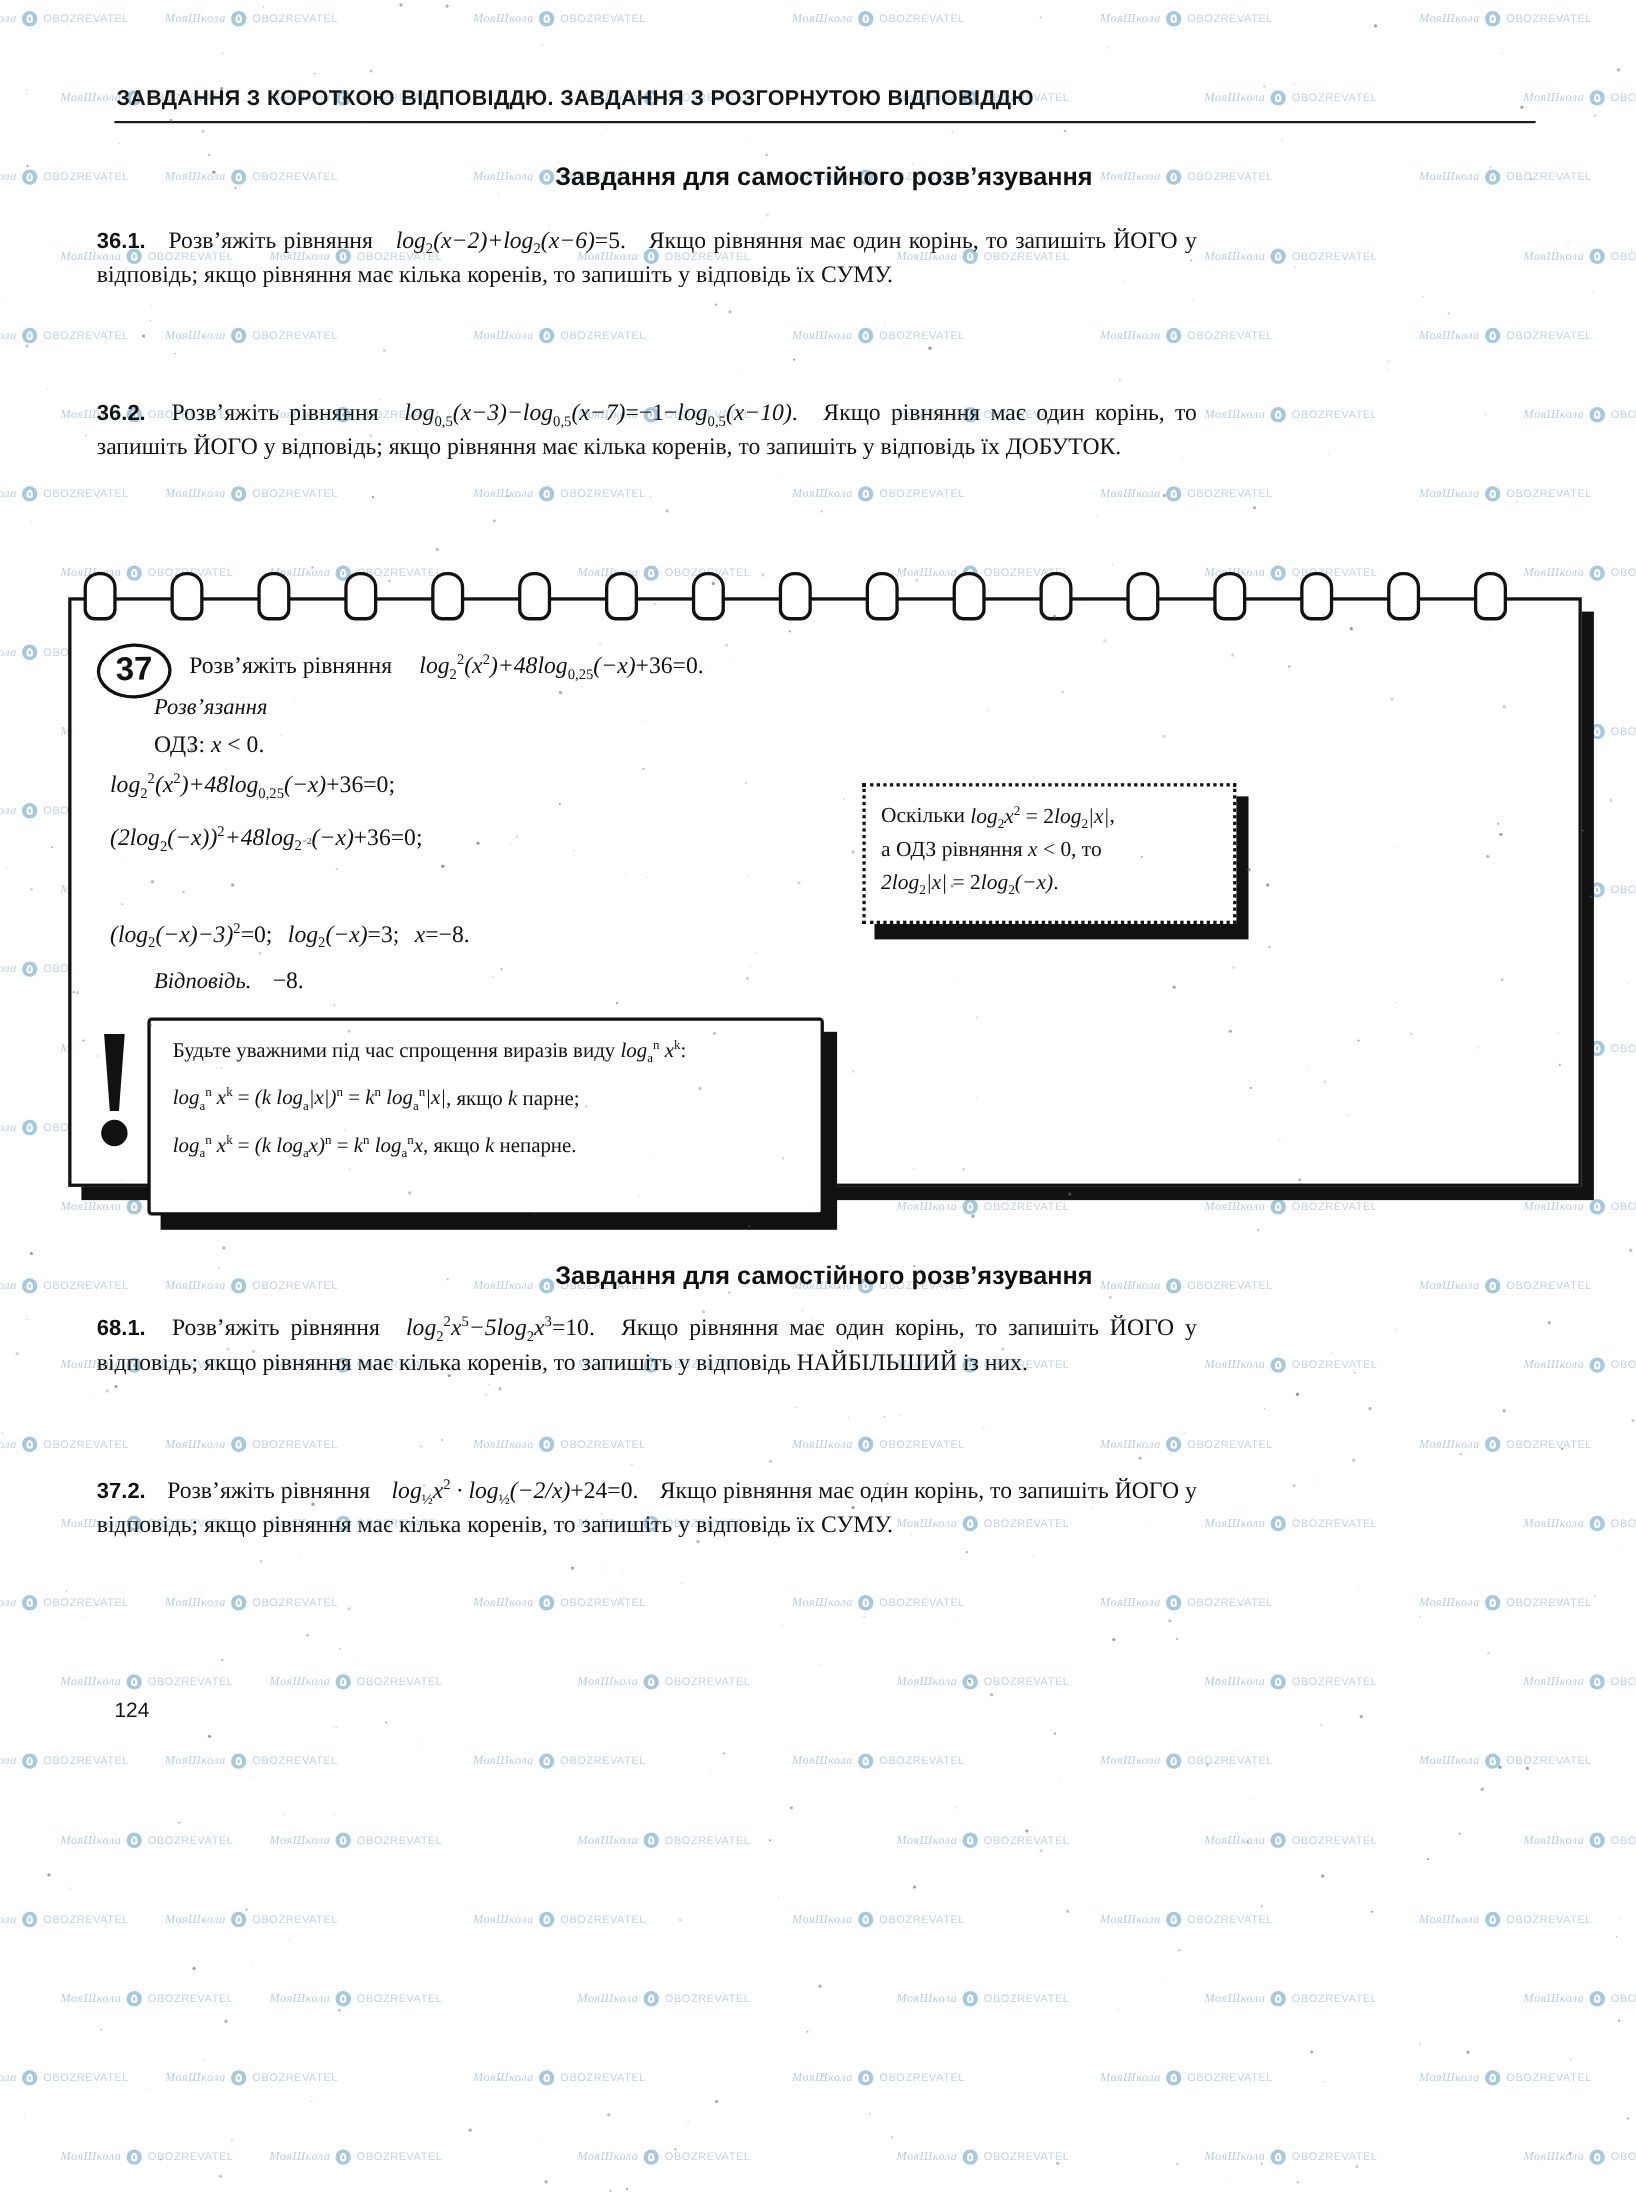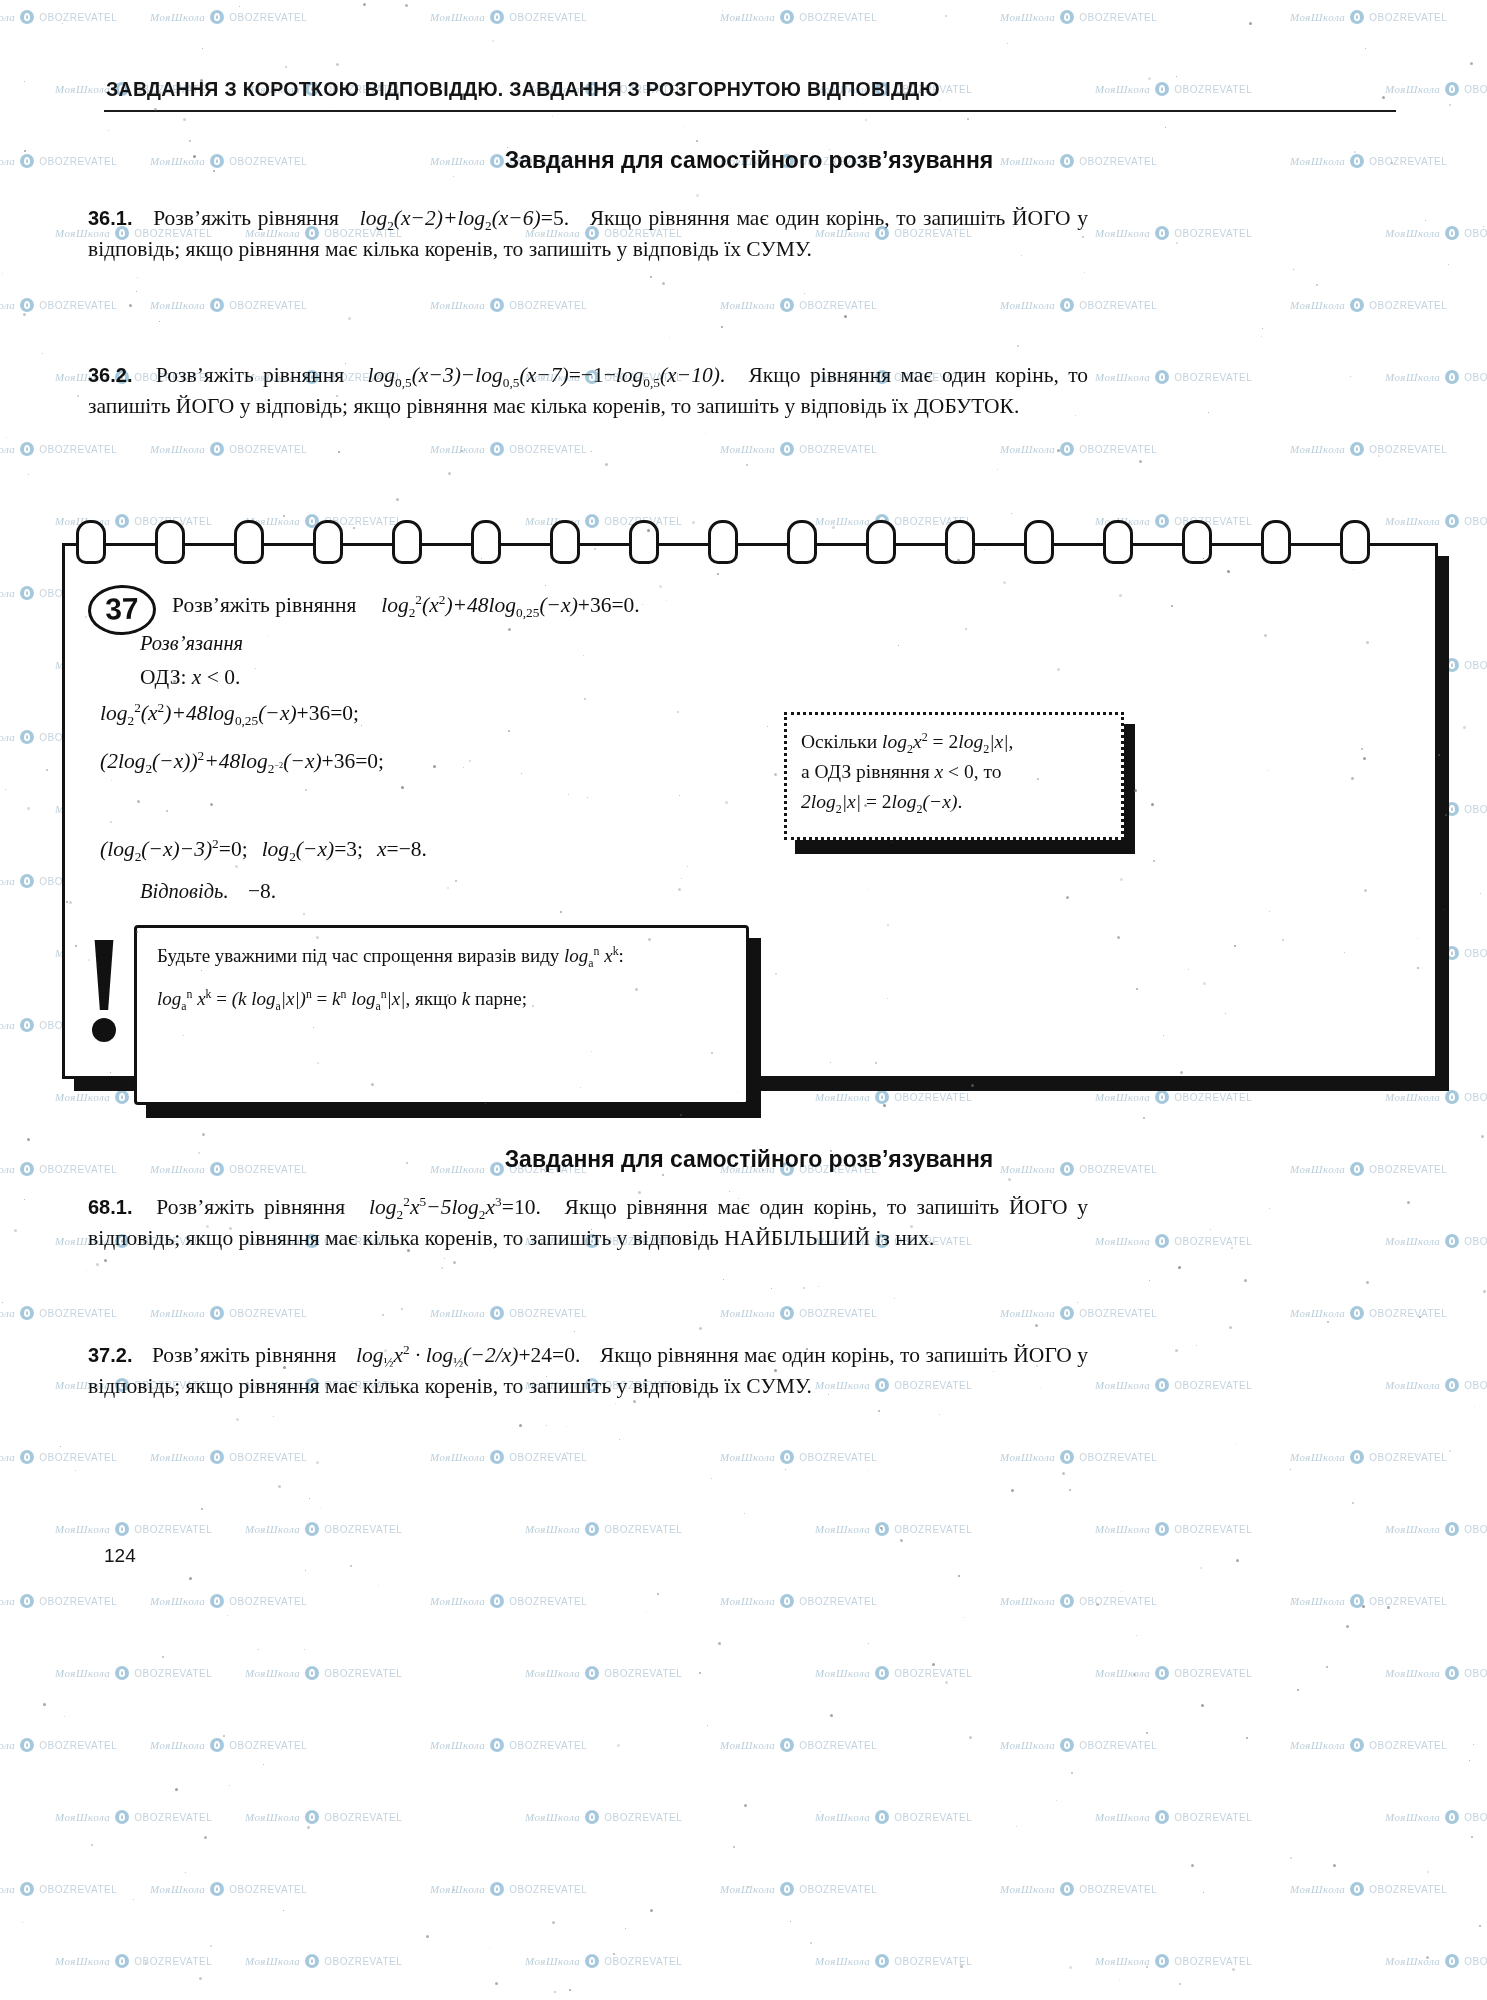--- a/index.html
+++ b/index.html
@@ -1225,20 +1225,23 @@
   <div id="excl">
     <div class="bar"></div>
     <div class="dot"></div>
   </div>
   <div id="warn">
     <div class="wline">
       Будьте уважними під час спрощення виразів виду <span class="mth">log<sub>a</sub><sup>n</sup> x<sup>k</sup></span>:
     </div>
     <div class="wline">
       <span class="mth">log<sub>a</sub><sup>n</sup> x<sup>k</sup> <span class="up">=</span> (k log<sub>a</sub>|x|)<sup>n</sup> <span class="up">=</span> k<sup>n</sup> log<sub>a</sub><sup>n</sup>|x|</span>, якщо <span class="mth">k</span> парне;
+    </div>
+    <div class="wline">
+      <span class="mth">log<sub>a</sub><sup>n</sup> x<sup>k</sup> <span class="up">=</span> (k log<sub>a</sub>x)<sup>n</sup> <span class="up">=</span> k<sup>n</sup> log<sub>a</sub><sup>n</sup>x</span>, якщо <span class="mth">k</span> непарне.
     </div>
   </div>
 
   <div class="section-title" id="title-2">Завдання для самостійного розв’язування</div>
 
   <div class="task" id="task-371">
     <span class="num">68.1.</span>
     <span class="wsp"></span><span>Розв’яжіть рівняння</span>
     <span class="wsp"></span><span class="mth">log<sub>2</sub><sup>2</sup><span class="mth">x</span><sup>5</sup>−5log<sub>2</sub><span class="mth">x</span><sup>3</sup><span class="up">=10.</span></span>
     <span class="wsp"></span><span>Якщо рівняння має один корінь, то запишіть ЙОГО у відповідь; якщо рівняння має кілька коренів, то запишіть у відповідь НАЙБІЛЬШИЙ із них.</span>

